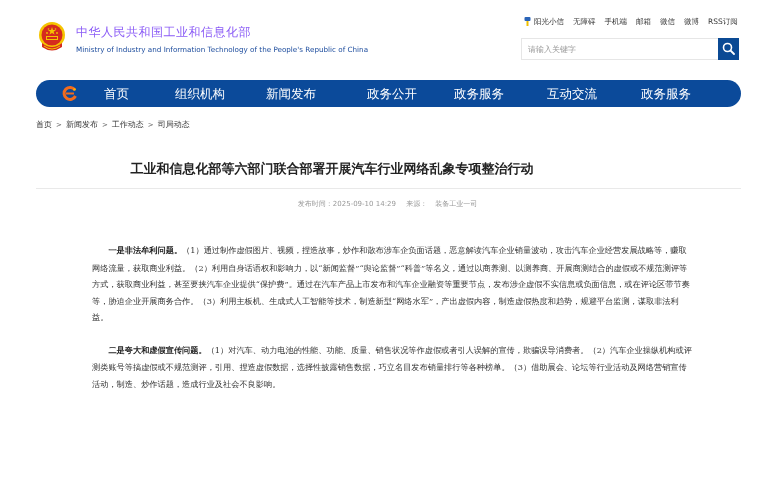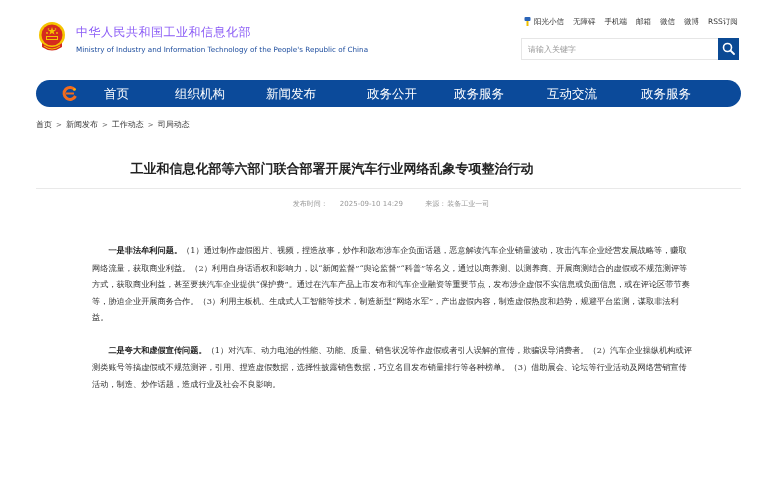--- a/index.html
+++ b/index.html
@@ -122,20 +122,20 @@
   <span class="crumb">新闻发布</span>
   <span class="sep">&gt;</span>
   <span class="crumb">工作动态</span>
   <span class="sep">&gt;</span>
   <span class="crumb">司局动态</span>
 </div>
 
 <h1 class="article-title">工业和信息化部等六部门联合部署开展汽车行业网络乱象专项整治行动</h1>
 <div class="divider"></div>
 <div class="meta">
-  <span><span style="margin:0">发布时间：</span><span style="margin:12px">2025-09-10 14:29</span></span>
-  <span><span style="margin:0">来源：</span><span style="margin:1px">装备工业一司</span></span>
+  <span><span style="margin:0">发布时间：</span><span style="margin:0">2025-09-10 14:29</span></span>
+  <span><span style="margin:0">来源：</span><span style="margin:8px">装备工业一司</span></span>
 </div>
 
 <div class="content">
   <p><span class="lead">一是非法牟利问题。</span><span>（1）通过制作虚假图片、视频，捏造故事，炒作和散布涉车企负面话题，恶意解读汽车企业销量波动，攻击汽车企业经营发展战略等，赚取网络流量，获取商业利益。（2）利用自身话语权和影响力，以“新闻监督”“舆论监督”“科普”等名义，通过以商养测、以测养商、开展商测结合的虚假或不规范测评等方式，获取商业利益，甚至要挟汽车企业提供“保护费”。通过在汽车产品上市发布和汽车企业融资等重要节点，发布涉企虚假不实信息或负面信息，或在评论区带节奏等，胁迫企业开展商务合作。（3）利用主板机、生成式人工智能等技术，制造新型“网络水军”，产出虚假内容，制造虚假热度和趋势，规避平台监测，谋取非法利益。</span></p>
   <p><span class="lead">二是夸大和虚假宣传问题。</span><span>（1）对汽车、动力电池的性能、功能、质量、销售状况等作虚假或者引人误解的宣传，欺骗误导消费者。（2）汽车企业操纵机构或评测类账号等搞虚假或不规范测评，引用、捏造虚假数据，选择性披露销售数据，巧立名目发布销量排行等各种榜单。（3）借助展会、论坛等行业活动及网络营销宣传活动，制造、炒作话题，造成行业及社会不良影响。</span></p>
 </div>
 
 </body></html>

